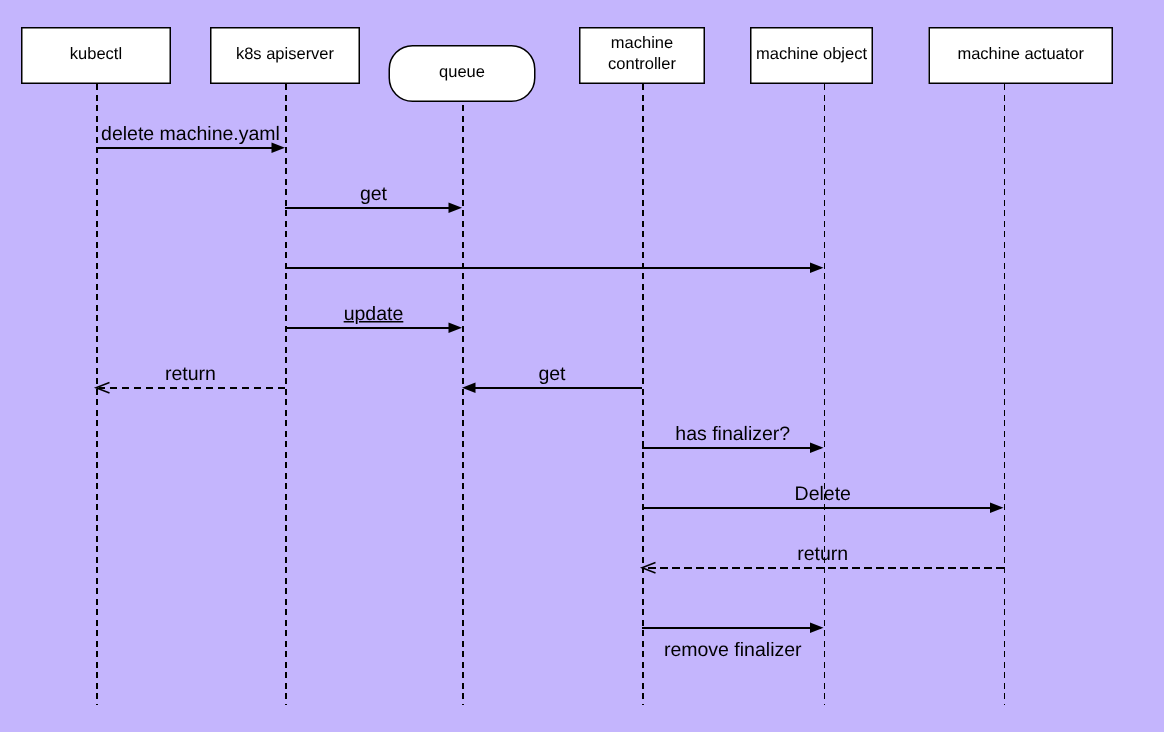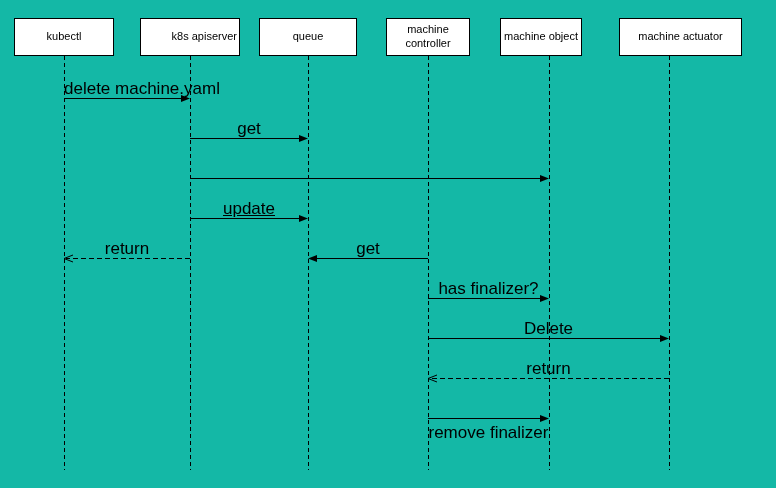--- a/index.html
+++ b/index.html
@@ -1,20 +1,20 @@
 <!DOCTYPE html>
 <html><head>
 <meta charset="utf-8">
 <style>
   html, body { margin: 0; padding: 0; background: #ffffff; }
   #diagram-stage {
     position: relative;
     width: 776px;
     height: 488px;
-    background: #14b8a6;
+    background: #c4b5fd;
     font-family: "Liberation Sans", sans-serif;
     overflow: hidden;
   }
   #diagram-svg {
     position: absolute;
     top: 0; left: 0;
   }
   .actor-box {
     position: absolute;
     box-sizing: border-box;
@@ -25,21 +25,21 @@
     justify-content: center;
     text-align: center;
     font-size: 11px;
     color: #000000;
     line-height: 1.25;
     padding: 2px;
   }
   .msg-label {
     position: absolute;
     text-align: center;
-    font-size: 17px;
+    font-size: 13px;
     color: #000000;
     height: 14px;
     line-height: 14px;
     white-space: nowrap;
   }
   .lifeline {
     stroke: #000000;
     stroke-width: 1;
     stroke-dasharray: 4 3;
     shape-rendering: crispEdges;
@@ -83,24 +83,24 @@
       <line x1="428" y1="338.5" x2="667" y2="338.5" class="msg-line"></line>
       <path d="M 669 338.5 L 660 335 L 660 342 Z" class="arrowhead-filled"></path>
       <line x1="669" y1="378.5" x2="430" y2="378.5" class="msg-line dashed"></line>
       <path d="M 437 375 L 428 378.5 L 437 382" class="arrowhead-open"></path>
       <line x1="428" y1="418.5" x2="547" y2="418.5" class="msg-line"></line>
       <path d="M 549 418.5 L 540 415 L 540 422 Z" class="arrowhead-filled"></path>
     </svg>
 <div class="actor-box" style="left: 14px; top: 18px; width: 100px; height: 38px;">
       <span>kubectl</span>
     </div>
-    <div class="actor-box" style="left: 140px; top: 18px; width: 100px; height: 38px; justify-content: flex-end;">
+    <div class="actor-box" style="left: 140px; top: 18px; width: 100px; height: 38px;">
       <span>k8s apiserver</span>
     </div>
-    <div class="actor-box" style="left: 259px; top: 18px; width: 98px; height: 38px;">
+    <div class="actor-box" style="left: 259px; top: 30px; width: 98px; height: 38px; border-radius: 16px;">
       <span>queue</span>
     </div>
     <div class="actor-box" style="left: 386px; top: 18px; width: 84px; height: 38px;">
       <span>machine controller</span>
     </div>
     <div class="actor-box" style="left: 500px; top: 18px; width: 82px; height: 38px;">
       <span>machine object</span>
     </div>
     <div class="actor-box" style="left: 619px; top: 18px; width: 123px; height: 38px;">
       <span>machine actuator</span>

